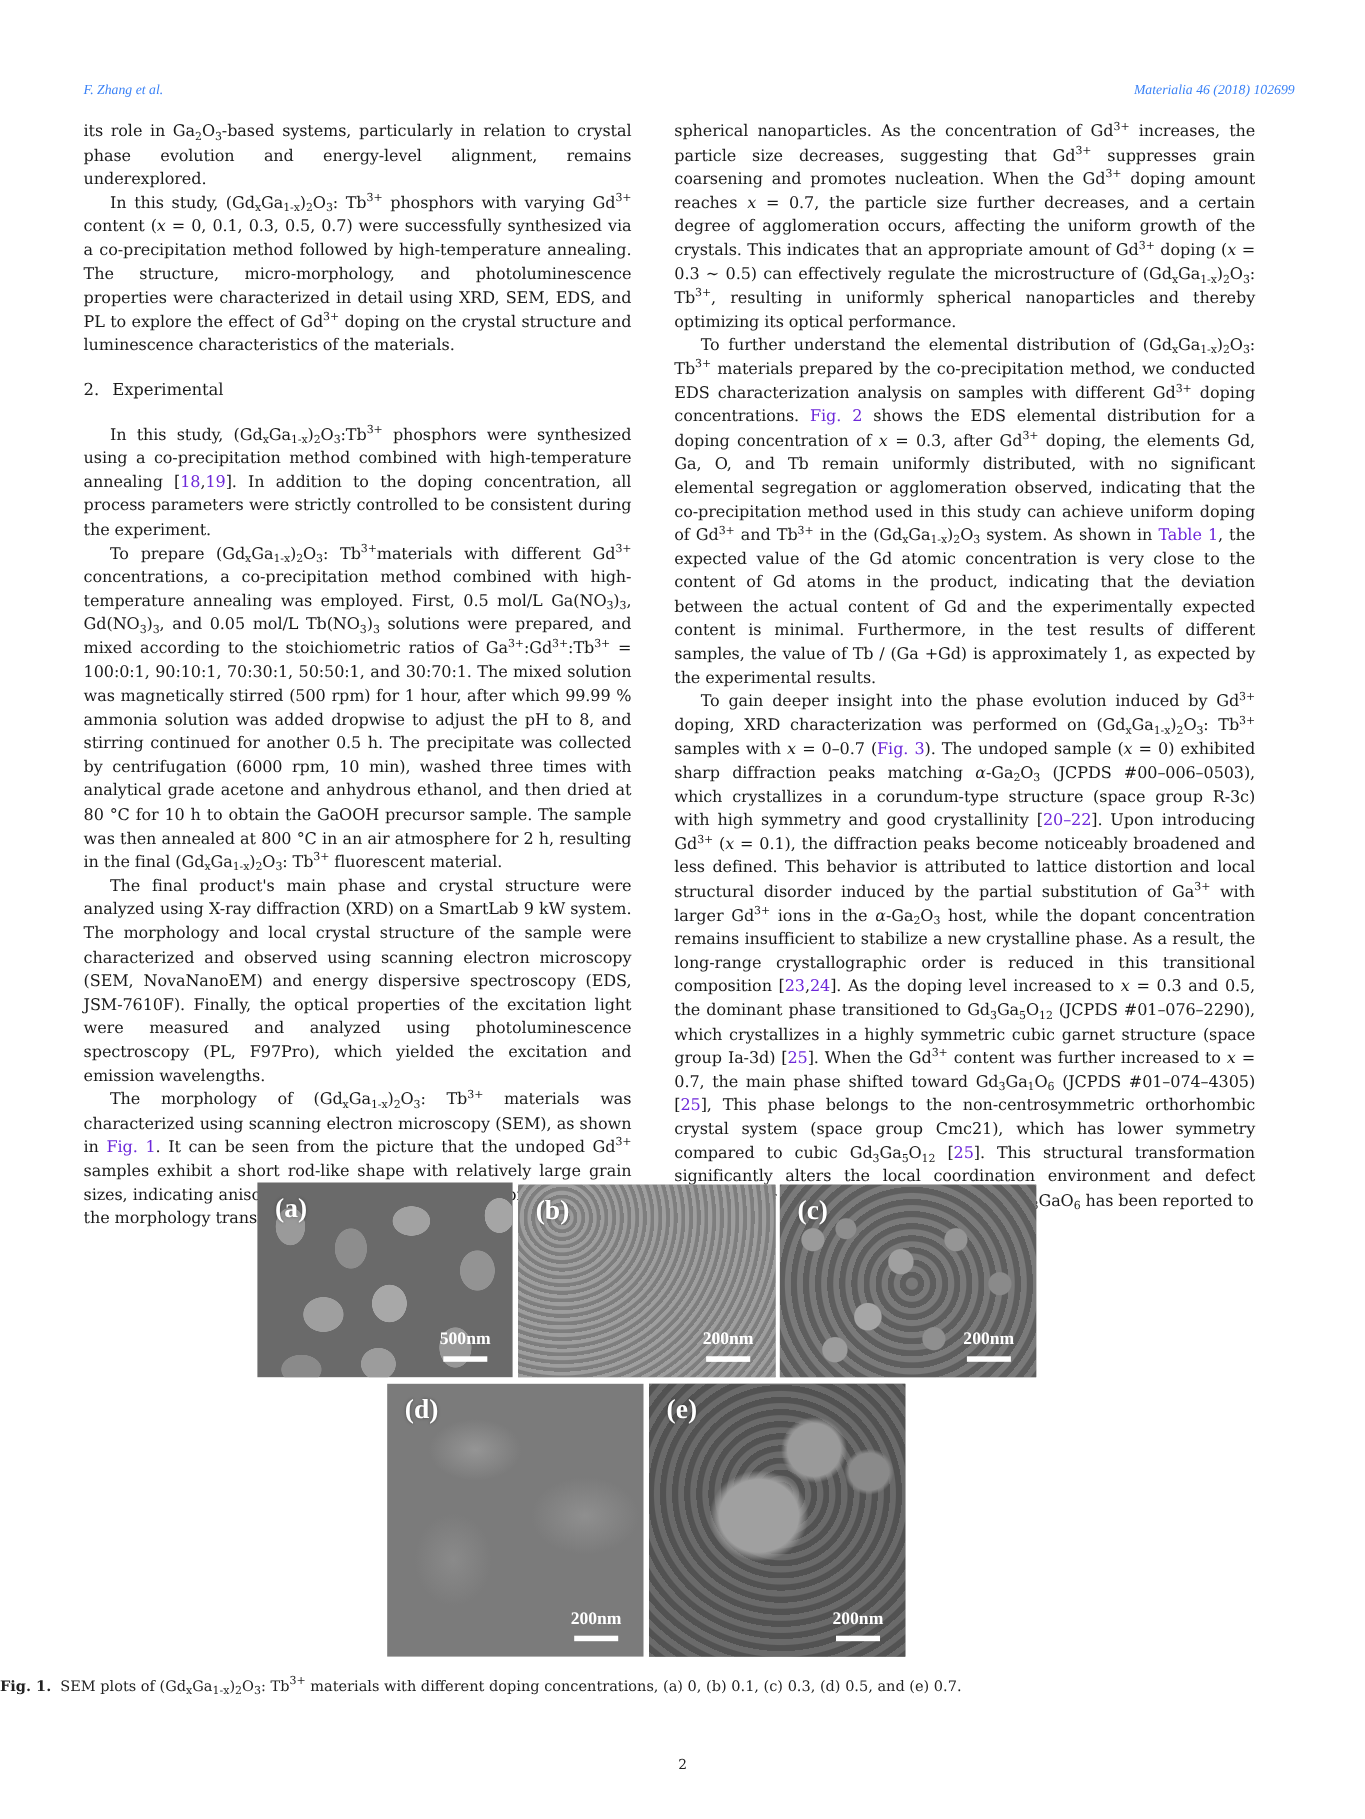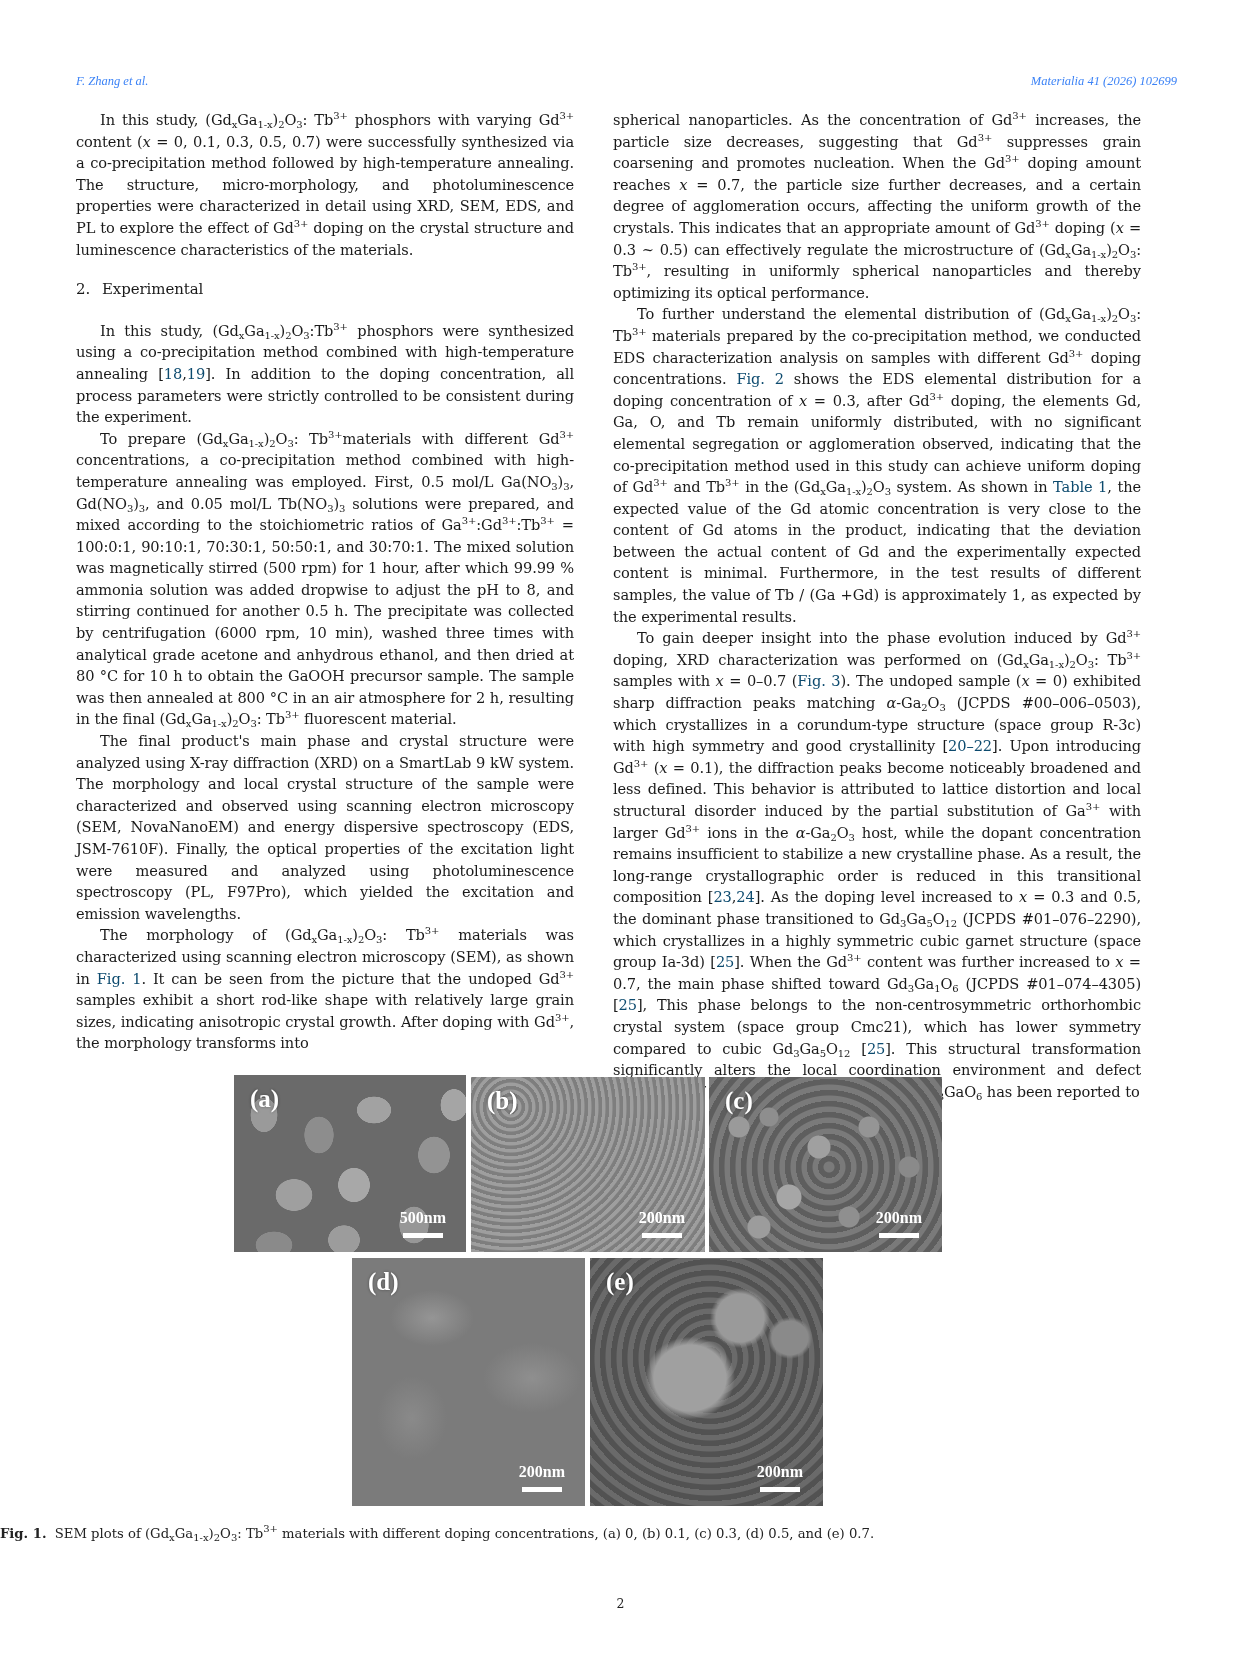--- a/index.html
+++ b/index.html
@@ -14,21 +14,21 @@
   .col-left { left: 76px; }
   .col-right { left: 613px; width: 528px; }
   .column p { text-indent: 24px; }
   .column p.noindent { text-indent: 0; }
   .section-heading { font-size: 15px; margin: 19px 0 19px 0; text-indent: 0; }
   .section-heading .num { display: inline-block; width: 26px; }
 
   sub, sup { font-size: 10px; line-height: 0; position: relative; }
   sup { vertical-align: baseline; top: -6px; }
   sub { vertical-align: baseline; bottom: -3px; }
-  .link { color: #0c4a6e; }
+  .link { color: #6d28d9; }
   .italic { font-style: italic; }
 
   .figure { position: absolute; left: 0; top: 1075px; width: 1241px; height: 430px; }
   .panel { position: absolute; background: #6f6f6f; overflow: hidden; }
   .panel-label { position: absolute; left: 16px; top: 10px; color: #fff; font-family: "Liberation Serif", serif; font-weight: bold; font-size: 25px; text-shadow: 0 0 3px rgba(0,0,0,0.4); }
   .scalebar-wrap { position: absolute; right: 20px; bottom: 14px; text-align: center; color: #fff; font-family: "Liberation Serif", serif; font-weight: bold; font-size: 16px; padding-left: 28px; }
   .scalebar { width: 40px; height: 5px; background: #fff; margin: 6px auto 0; }
 
   
   .tex-a { background:
@@ -72,23 +72,24 @@
 
   .caption { position: absolute; top: 1526px; left: 0; width: 1241px; text-align: left; font-family: "DejaVu Serif", serif; font-size: 13.2px; color: #222; }
   .caption .fig-label { font-weight: bold; margin-right: 4px; }
 
   .page-number { position: absolute; top: 1596px; left: 0; width: 1241px; text-align: center; font-family: "DejaVu Serif", serif; font-size: 12.5px; color: #222; }
 </style>
 </head>
 <body>
 
 <div class="running-head rh-left">F. Zhang et al.</div>
-<div class="running-head rh-right">Materialia 41 (2026) 102699</div>
+<div class="running-head rh-right">Materialia 46 (2018) 102699</div>
 
 <div class="column col-left">
+  <p class="noindent"><span>its role in Ga</span><sub>2</sub><span>O</span><sub>3</sub><span>-based systems, particularly in relation to crystal phase evolution and energy-level alignment, remains underexplored.</span></p>
 
   <p><span>In this study, (Gd</span><sub>x</sub><span>Ga</span><sub>1-x</sub><span>)</span><sub>2</sub><span>O</span><sub>3</sub><span>: Tb</span><sup>3+</sup><span> phosphors with varying Gd</span><sup>3+</sup><span> content (</span><span class="italic">x</span><span> = 0, 0.1, 0.3, 0.5, 0.7) were successfully synthesized via a co-precipitation method followed by high-temperature annealing. The structure, micro-morphology, and photoluminescence properties were characterized in detail using XRD, SEM, EDS, and PL to explore the effect of Gd</span><sup>3+</sup><span> doping on the crystal structure and luminescence characteristics of the materials.</span></p>
 
   <div class="section-heading"><span class="num">2.</span><span>Experimental</span></div>
 
   <p><span>In this study, (Gd</span><sub>x</sub><span>Ga</span><sub>1-x</sub><span>)</span><sub>2</sub><span>O</span><sub>3</sub><span>:Tb</span><sup>3+</sup><span> phosphors were synthesized using a co-precipitation method combined with high-temperature annealing [</span><span class="link">18</span><span>,</span><span class="link">19</span><span>]. In addition to the doping concentration, all process parameters were strictly controlled to be consistent during the experiment.</span></p>
 
   <p><span>To prepare (Gd</span><sub>x</sub><span>Ga</span><sub>1-x</sub><span>)</span><sub>2</sub><span>O</span><sub>3</sub><span>: Tb</span><sup>3+</sup><span>materials with different Gd</span><sup>3+</sup><span> concentrations, a co-precipitation method combined with high-temperature annealing was employed. First, 0.5 mol/L Ga(NO</span><sub>3</sub><span>)</span><sub>3</sub><span>, Gd(NO</span><sub>3</sub><span>)</span><sub>3</sub><span>, and 0.05 mol/L Tb(NO</span><sub>3</sub><span>)</span><sub>3</sub><span> solutions were prepared, and mixed according to the stoichiometric ratios of Ga</span><sup>3+</sup><span>:Gd</span><sup>3+</sup><span>:Tb</span><sup>3+</sup><span> = 100:0:1, 90:10:1, 70:30:1, 50:50:1, and 30:70:1. The mixed solution was magnetically stirred (500 rpm) for 1 hour, after which 99.99 % ammonia solution was added dropwise to adjust the pH to 8, and stirring continued for another 0.5 h. The precipitate was collected by centrifugation (6000 rpm, 10 min), washed three times with analytical grade acetone and anhydrous ethanol, and then dried at 80 °C for 10 h to obtain the GaOOH precursor sample. The sample was then annealed at 800 °C in an air atmosphere for 2 h, resulting in the final (Gd</span><sub>x</sub><span>Ga</span><sub>1-x</sub><span>)</span><sub>2</sub><span>O</span><sub>3</sub><span>: Tb</span><sup>3+</sup><span> fluorescent material.</span></p>
 
   <p>The final product's main phase and crystal structure were analyzed using X-ray diffraction (XRD) on a SmartLab 9 kW system. The morphology and local crystal structure of the sample were characterized and observed using scanning electron microscopy (SEM, NovaNanoEM) and energy dispersive spectroscopy (EDS, JSM-7610F). Finally, the optical properties of the excitation light were measured and analyzed using photoluminescence spectroscopy (PL, F97Pro), which yielded the excitation and emission wavelengths.</p>

